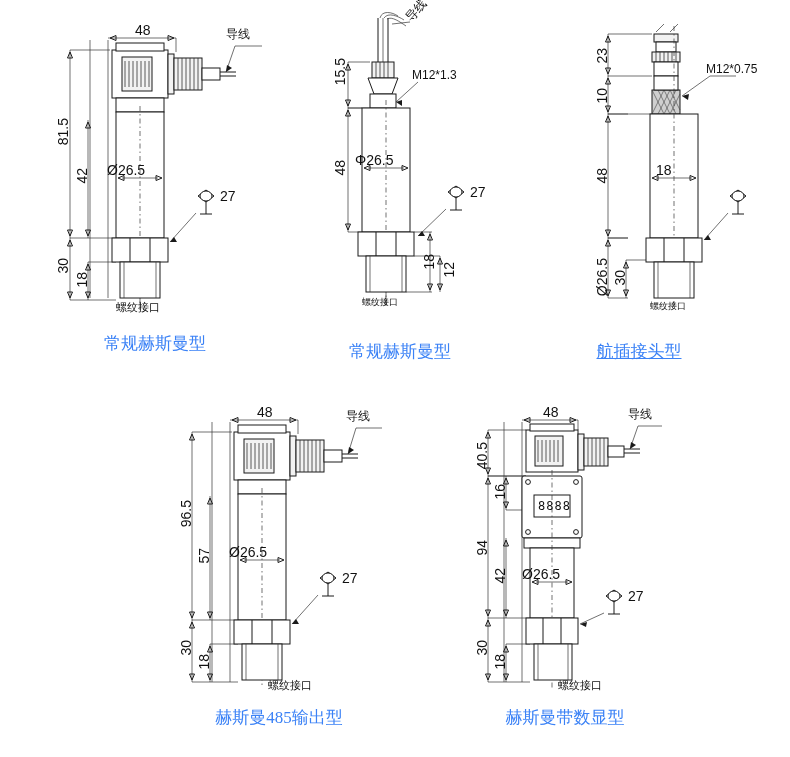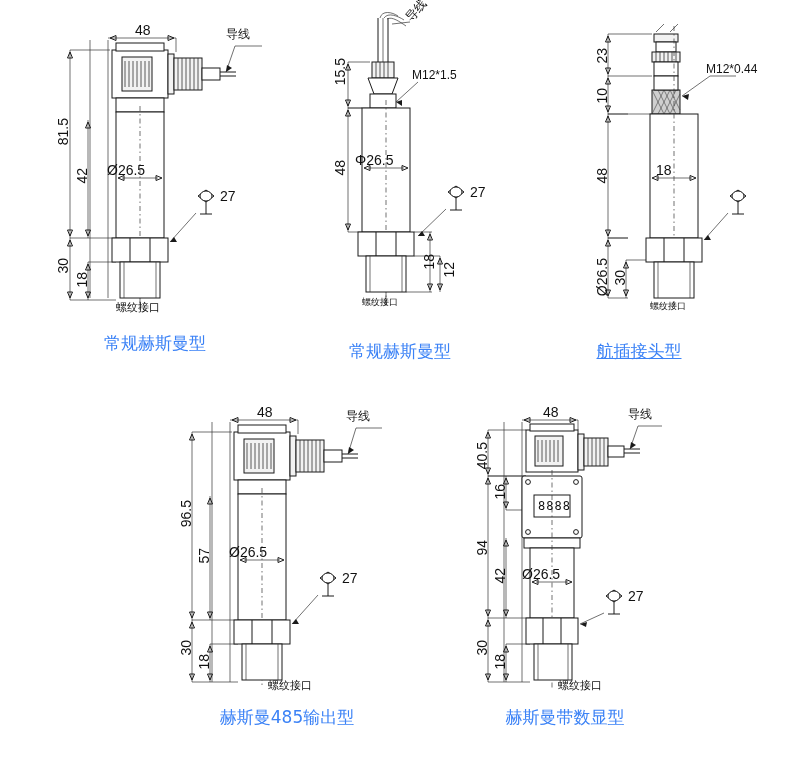--- a/index.html
+++ b/index.html
@@ -215,21 +215,21 @@
     <path class="ln-thin" d="M146 199 L118 226"></path>
     <path d="M118 226 l7 0 l-3 -5 z" fill="#1a1a1a"></path>
   </svg>
   <div class="dimlbl vert" style="left:32px;top:48px;">15.5</div>
   <div class="dimlbl vert" style="left:32px;top:150px;">48</div>
   <div class="dimlbl" style="left:55px;top:142px;text-align:right;">Φ26.5</div>
   <div class="dimlbl" style="left:170px;top:174px;">27</div>
   <div class="dimlbl vert" style="left:121px;top:244px;">18</div>
   <div class="dimlbl vert" style="left:141px;top:252px;">12</div>
   <div class="dimlbl cjk" style="left:102px;top:4px;font-size:12px;transform:rotate(-48deg);transform-origin:left top;">导线</div>
-  <div class="dimlbl" style="left:112px;top:58px;font-size:12px;">M12*1.5</div>
+  <div class="dimlbl" style="left:112px;top:58px;font-size:12px;">M12*1.3</div>
   <div class="dimlbl cjk" style="left:62px;top:286px;font-size:9px;">螺纹接口</div>
 </div>
 <div class="caption cjk" style="left:290px;top:340px;width:220px;">常规赫斯曼型</div>
 
 <div class="figure" style="left:560px;top:10px;width:230px;height:300px;">
   <svg width="230" height="300" viewBox="0 0 230 300">
 
     <path class="ln-thin" d="M96 22 L104 14"></path>
     <path class="ln-thin" d="M110 22 L118 14"></path>
     <rect class="fillgray" x="94" y="24" width="24" height="8"></rect>
@@ -310,21 +310,21 @@
     </g>
     <path class="ln-thin" d="M168 203 L144 230"></path>
     <path d="M144 230 l7 0 l-3 -5 z" fill="#1a1a1a"></path>
   </svg>
   <div class="dimlbl vert" style="left:34px;top:38px;">23</div>
   <div class="dimlbl vert" style="left:34px;top:78px;">10</div>
   <div class="dimlbl vert" style="left:34px;top:158px;">48</div>
   <div class="dimlbl vert" style="left:34px;top:248px;">Ø26.5</div>
   <div class="dimlbl vert" style="left:52px;top:260px;">30</div>
   <div class="dimlbl" style="left:96px;top:152px;">18</div>
-  <div class="dimlbl" style="left:146px;top:52px;font-size:12px;">M12*0.44</div>
+  <div class="dimlbl" style="left:146px;top:52px;font-size:12px;">M12*0.75</div>
   <div class="dimlbl cjk" style="left:90px;top:290px;font-size:9px;">螺纹接口</div>
 </div>
 <div class="caption cjk" style="left:524px;top:340px;width:230px;text-decoration:underline;">航插接头型</div>
 
 <div class="figure" style="left:160px;top:400px;width:250px;height:290px;">
   <svg width="250" height="290" viewBox="0 0 250 290">
     <path class="ln-thin" d="M52 22 L52 282"></path>
     <path class="ln-thin" d="M70 22 L70 282"></path>
 
     <path class="ln-thin" d="M70 20 L138 20"></path>
@@ -408,21 +408,21 @@
   <div class="dimlbl" style="left:97px;top:4px;">48</div>
   <div class="dimlbl vert" style="left:18px;top:100px;">96.5</div>
   <div class="dimlbl vert" style="left:36px;top:148px;">57</div>
   <div class="dimlbl vert" style="left:18px;top:240px;">30</div>
   <div class="dimlbl vert" style="left:36px;top:254px;">18</div>
   <div class="dimlbl" style="left:69px;top:144px;">Ø26.5</div>
   <div class="dimlbl" style="left:182px;top:170px;">27</div>
   <div class="dimlbl cjk" style="left:186px;top:8px;font-size:12px;">导线</div>
   <div class="dimlbl cjk" style="left:108px;top:278px;font-size:11px;">螺纹接口</div>
 </div>
-<div class="caption cjk" style="left:162px;top:706px;width:250px;">赫斯曼485输出型</div>
+<div class="caption cjk" style="left:154px;top:706px;width:250px;font-family:Liberation Serif, serif;">赫斯曼485输出型</div>
 
 <div class="figure" style="left:450px;top:400px;width:250px;height:290px;">
   <svg width="250" height="290" viewBox="0 0 250 290">
     <path class="ln-thin" d="M54 22 L54 282"></path>
     <path class="ln-thin" d="M72 22 L72 282"></path>
 
     <path class="ln-thin" d="M72 20 L128 20"></path>
     <path class="ln" d="M74 20 l6 -2.5 v5 z" fill="#1a1a1a"></path>
     <path class="ln" d="M126 20 l-6 -2.5 v5 z" fill="#1a1a1a"></path>
     <path class="ln-thin" d="M128 20 L128 30"></path>

